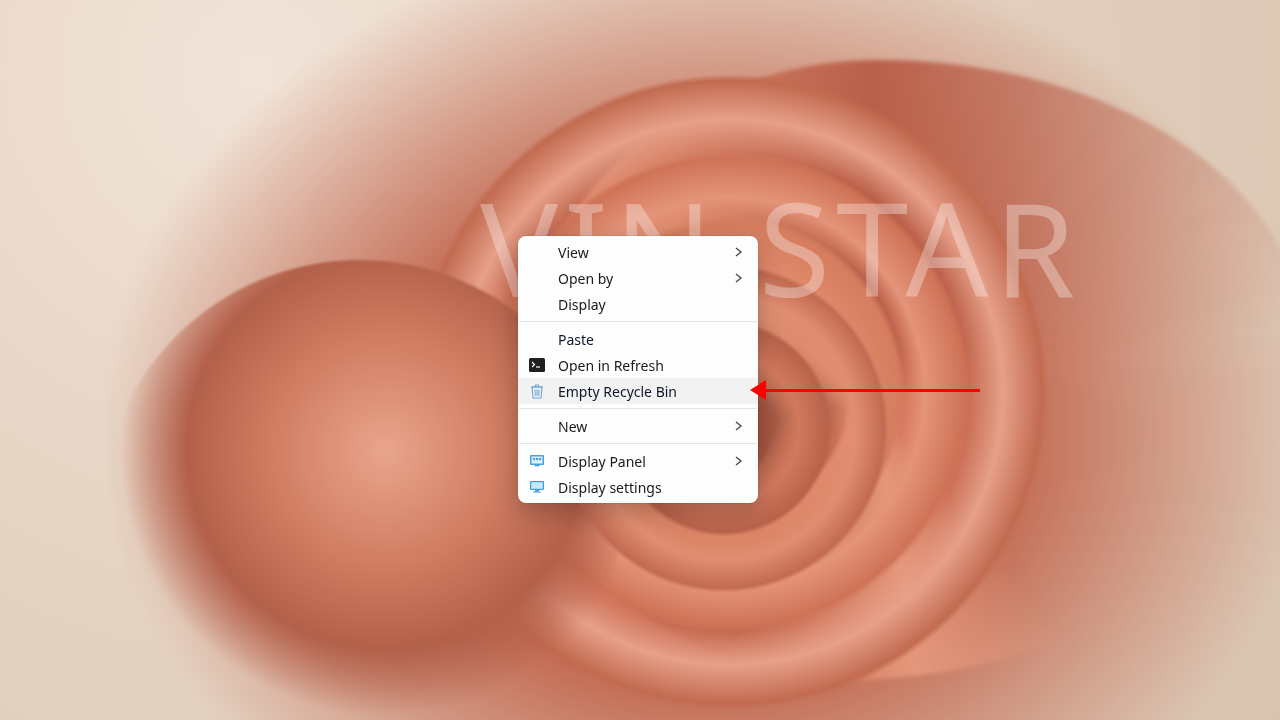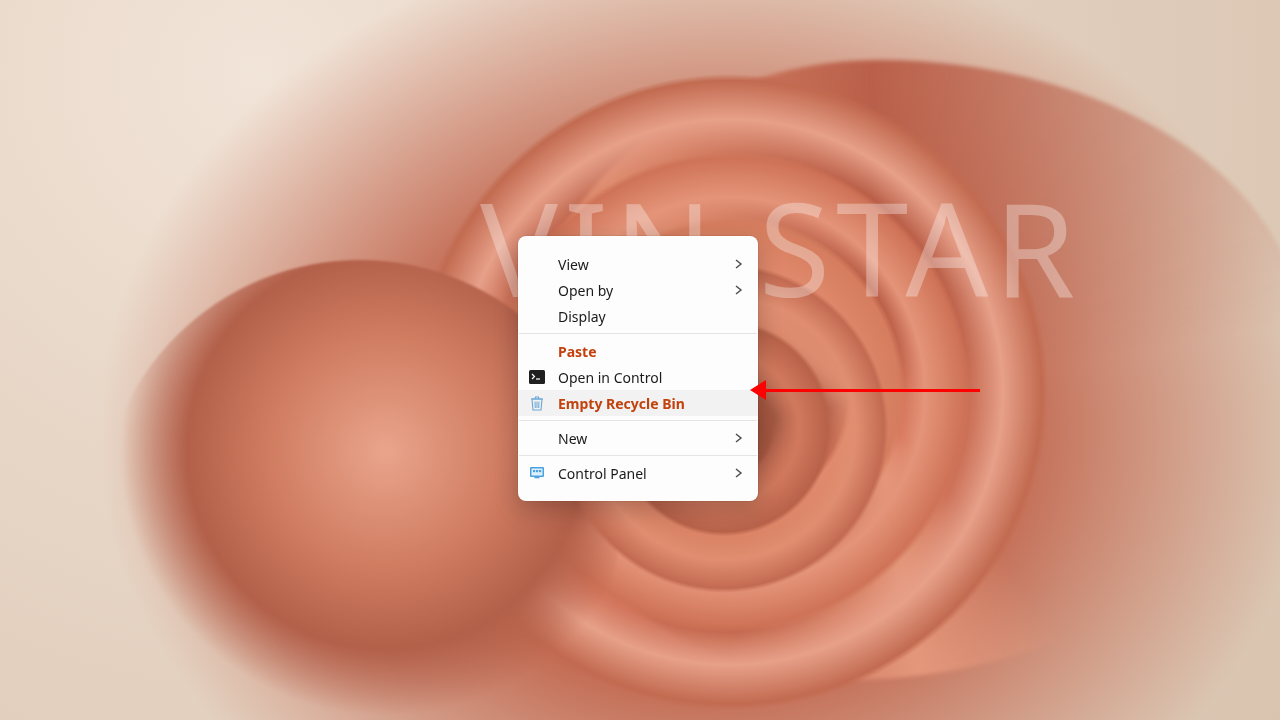--- a/index.html
+++ b/index.html
@@ -45,34 +45,34 @@
 }
 
 .context-menu {
   position: absolute;
   left: 518px;
   top: 236px;
   width: 240px;
   background: #fdfdfd;
   border-radius: 8px;
   box-shadow: 0 8px 24px rgba(0,0,0,.22), 0 0 0 1px rgba(0,0,0,.05);
-  padding: 15px 0;
+  padding: 3px 0;
   font-size: 14px;
   color: #1b1b1b;
 }
 .menu-item {
   display: flex;
   align-items: center;
   height: 26px;
   padding: 0 12px 0 10px;
   cursor: default;
   position: relative;
 }
 .menu-item.hovered { background: #f2f2f2; }
-.menu-item.disabled { color: #c2410c; font-weight: bold; }
+.menu-item.disabled { color: #0f172a; }
 .menu-icon {
   width: 18px;
   height: 18px;
   margin-right: 12px;
   display: flex;
   align-items: center;
   justify-content: center;
   flex-shrink: 0;
 }
 .menu-label { flex: 1; }
@@ -149,21 +149,21 @@
     </div>
 
     <div class="menu-item">
       <span class="menu-icon">
         <svg width="16" height="14" viewBox="0 0 16 14">
           <rect x="0" y="0" width="16" height="14" rx="1.5" fill="#1f1f1f"></rect>
           <path d="M3 4 L5.5 6.5 L3 9" stroke="#fff" stroke-width="1.2" fill="none"></path>
           <line x1="7" y1="9" x2="11" y2="9" stroke="#fff" stroke-width="1.2"></line>
         </svg>
       </span>
-      <span class="menu-label">Open in Control</span>
+      <span class="menu-label">Open in Refresh</span>
     </div>
 
     <div class="menu-item disabled hovered">
       <span class="menu-icon">
         <svg width="14" height="16" viewBox="0 0 14 16">
           <path d="M2 4 L12 4 L11 15 L3 15 Z" fill="none" stroke="#6aa7d8" stroke-width="1.1"></path>
           <path d="M1 4 L13 4 M5 4 L5.5 2 L8.5 2 L9 4" fill="none" stroke="#6aa7d8" stroke-width="1.1"></path>
           <line x1="5" y1="6.5" x2="5.3" y2="13" stroke="#6aa7d8" stroke-width="1"></line>
           <line x1="7" y1="6.5" x2="7" y2="13" stroke="#6aa7d8" stroke-width="1"></line>
           <line x1="9" y1="6.5" x2="8.7" y2="13" stroke="#6aa7d8" stroke-width="1"></line>
@@ -190,28 +190,39 @@
       <span class="menu-icon">
         <svg width="16" height="14" viewBox="0 0 16 14">
           <rect x="1" y="1" width="14" height="10" rx="1" fill="#4aa3e0"></rect>
           <rect x="2.5" y="2.5" width="11" height="7" fill="#dff0fb"></rect>
           <rect x="4" y="4" width="2.2" height="2.2" fill="#4aa3e0"></rect>
           <rect x="7" y="4" width="2.2" height="2.2" fill="#4aa3e0"></rect>
           <rect x="10" y="4" width="2.2" height="2.2" fill="#4aa3e0"></rect>
           <rect x="5.5" y="11" width="5" height="1.3" fill="#4aa3e0"></rect>
         </svg>
       </span>
-      <span class="menu-label">Control Panel</span>
-      <span class="menu-chev">
-        <svg width="8" height="10" viewBox="0 0 8 10">
-            <path d="M1 1 L6 5 L1 9" fill="none" stroke="#4a4a4a" stroke-width="1.4"></path>
-          </svg>
-      </span>
-    </div>
-
+      <span class="menu-label">Display Panel</span>
+      <span class="menu-chev">
+        <svg width="8" height="10" viewBox="0 0 8 10">
+            <path d="M1 1 L6 5 L1 9" fill="none" stroke="#4a4a4a" stroke-width="1.4"></path>
+          </svg>
+      </span>
+    </div>
+
+    <div class="menu-item">
+      <span class="menu-icon">
+        <svg width="16" height="14" viewBox="0 0 16 14">
+          <rect x="1" y="1" width="14" height="9" rx="1" fill="#3c9ddd"></rect>
+          <rect x="2.2" y="2.2" width="11.6" height="6.6" fill="#c9e9fb"></rect>
+          <rect x="6" y="10" width="4" height="1.4" fill="#3c9ddd"></rect>
+          <rect x="4.5" y="11.4" width="7" height="1.2" fill="#3c9ddd"></rect>
+        </svg>
+      </span>
+      <span class="menu-label">Display settings</span>
+    </div>
 
 
   </div>
 
   <div class="arrow-annotation">
     <div class="arrow-line"></div>
     <div class="arrow-head"></div>
   </div>
 </div>
 

